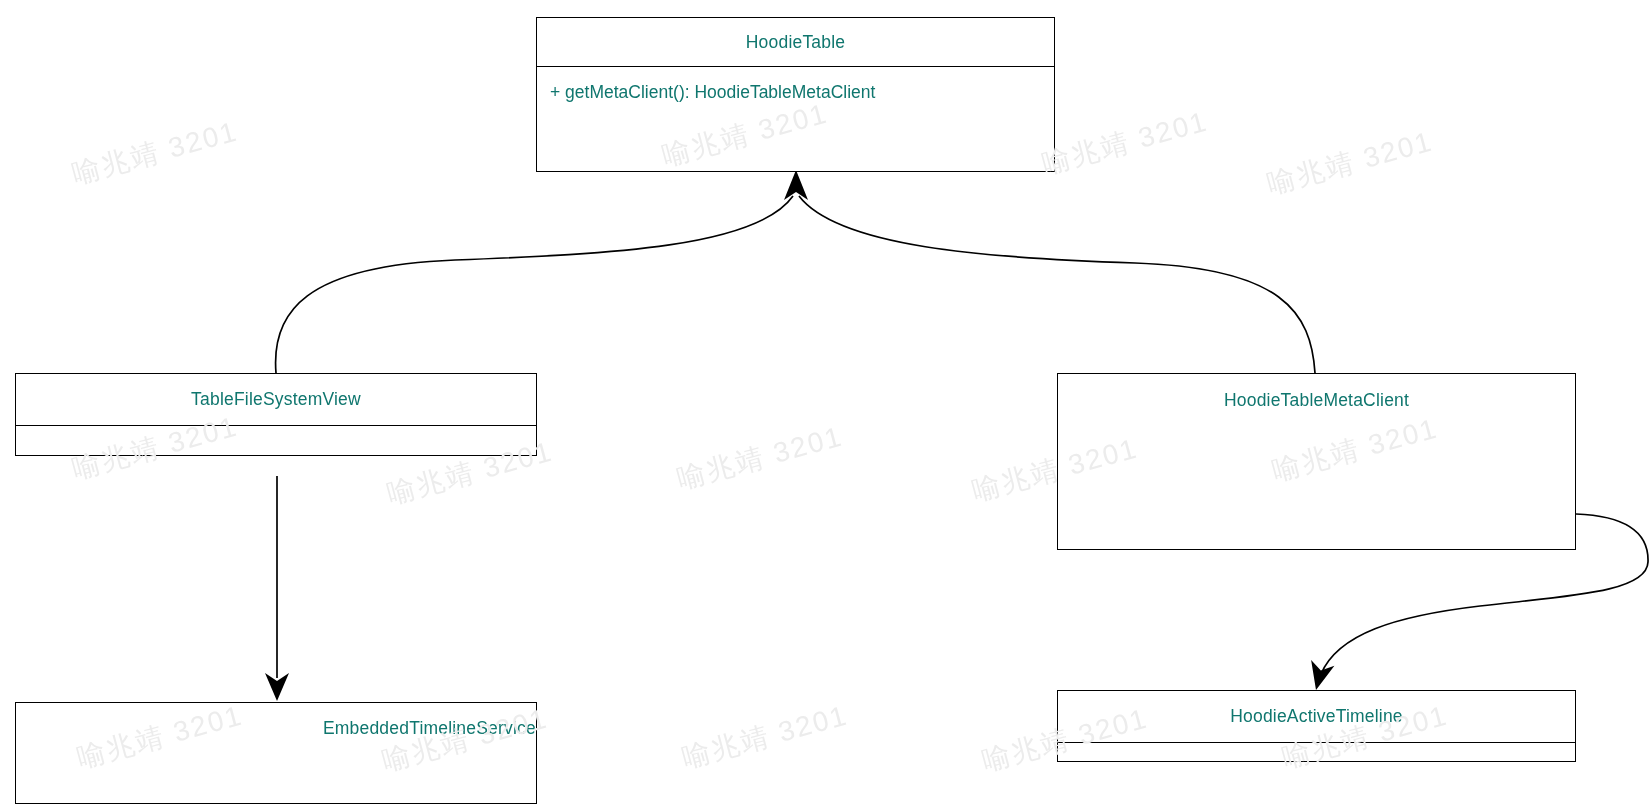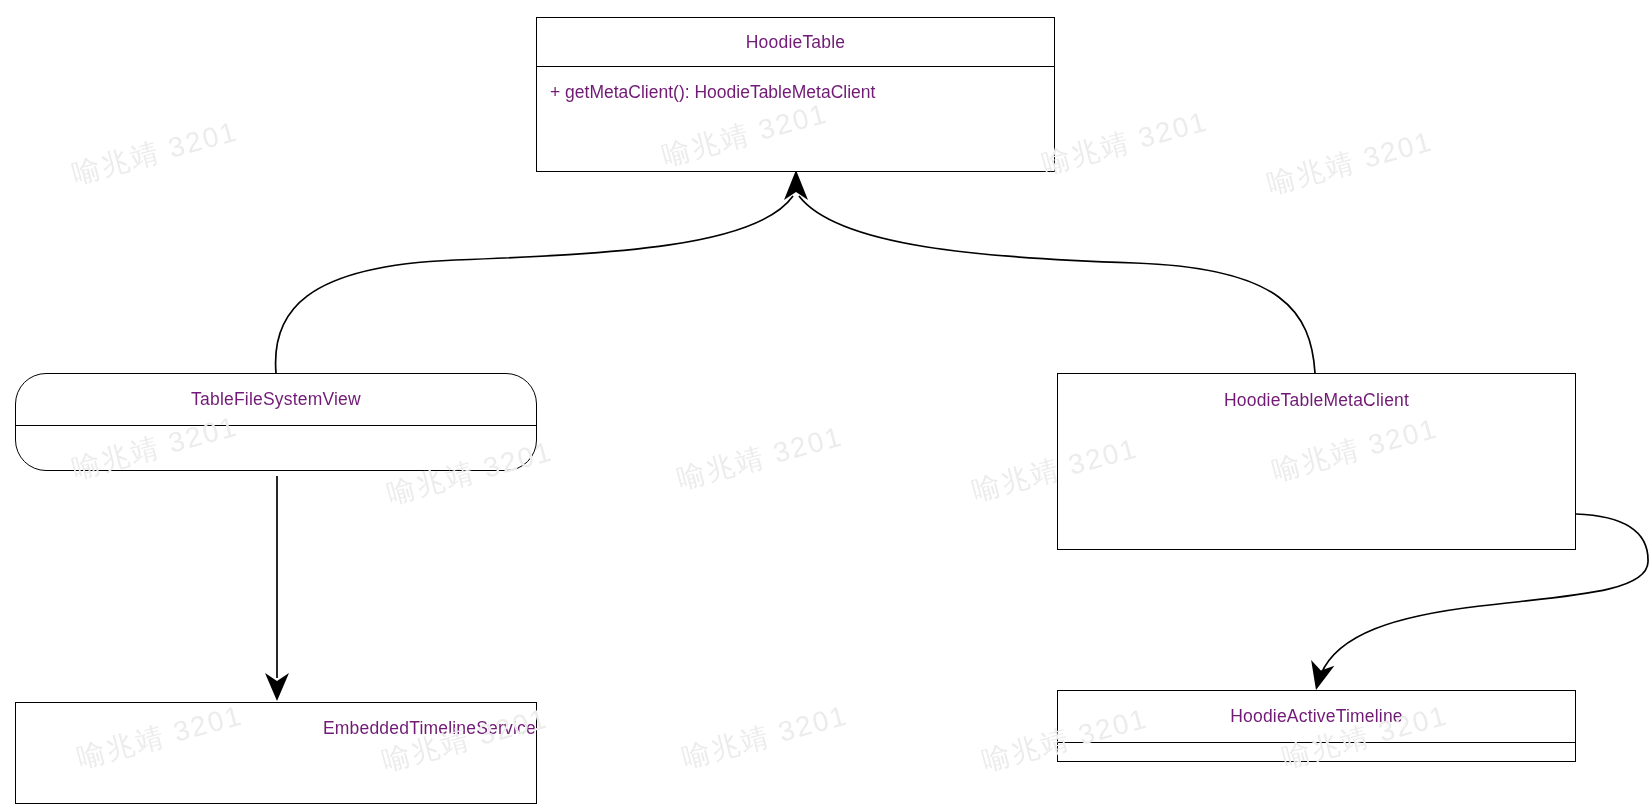--- a/index.html
+++ b/index.html
@@ -23,21 +23,21 @@
     z-index: 1;
   }
   .uml-class {
     position: absolute;
     box-sizing: border-box;
     background: #ffffff;
     border: 1.7px solid #000000;
     display: flex;
     flex-direction: column;
     z-index: 2;
-    color: #701a75;
+    color: #0f766e;
   }
   .uml-title {
     box-sizing: border-box;
     display: flex;
     align-items: center;
     justify-content: center;
     font-size: 17.5px;
     letter-spacing: 0.2px;
     flex: 0 0 auto;
   }
@@ -53,21 +53,21 @@
     align-items: center;
     padding-left: 13px;
     font-size: 17.5px;
     white-space: pre-line;
   }
   
   #cls-hoodie-table          { left: 536px;  top: 17px;  width: 519px; height: 155px; }
   #cls-hoodie-table .uml-title { height: 48px; }
   #cls-hoodie-table .uml-section { padding-top: 0; }
 
-  #cls-table-file-system-view { left: 15px;  top: 373px; width: 522px; height: 98px; border-radius: 31px; }
+  #cls-table-file-system-view { left: 15px;  top: 373px; width: 522px; height: 83px; }
   #cls-table-file-system-view .uml-title { height: 51px; }
 
   #cls-hoodie-table-meta-client { left: 1057px; top: 373px; width: 519px; height: 177px; align-items: center; }
   #cls-hoodie-table-meta-client .uml-title { height: 52px; }
   #cls-hoodie-table-meta-client .uml-section.sec1 { flex: 0 0 auto; height: 50px; }
   #cls-hoodie-table-meta-client .uml-section.sec2 .uml-member {
     height: auto;
     display: block;
     padding: 15px 10px 0 13px;
     line-height: 26px;

